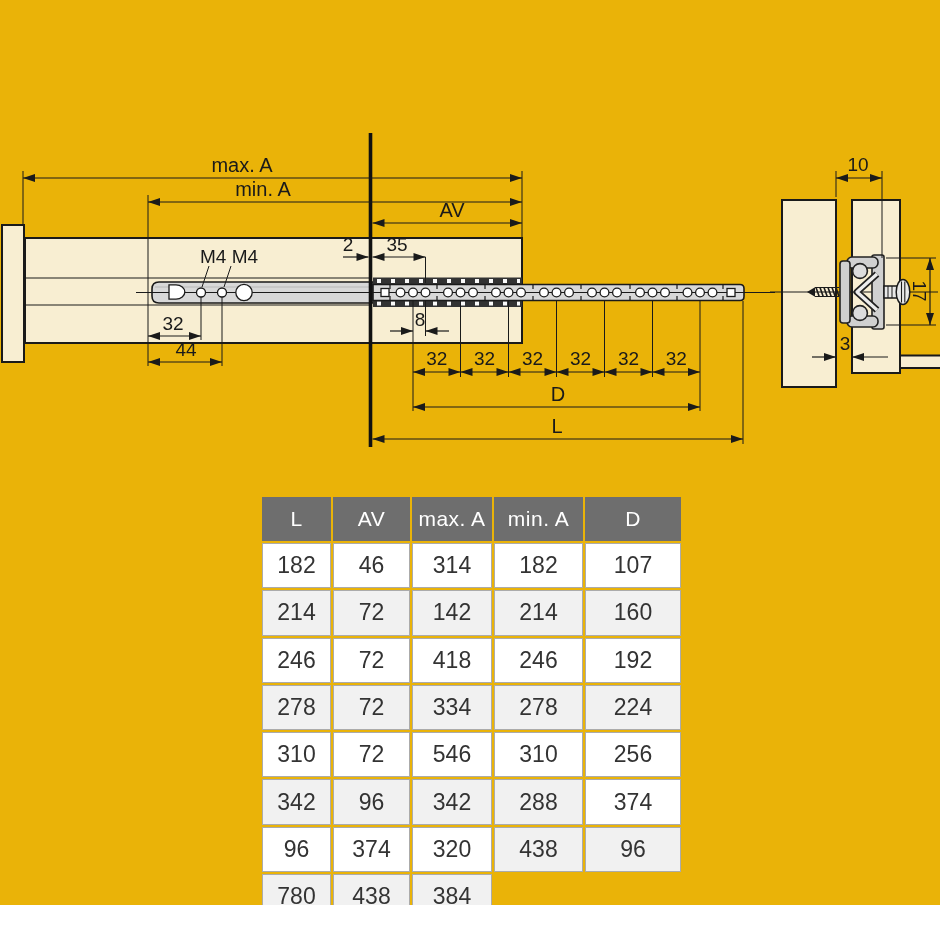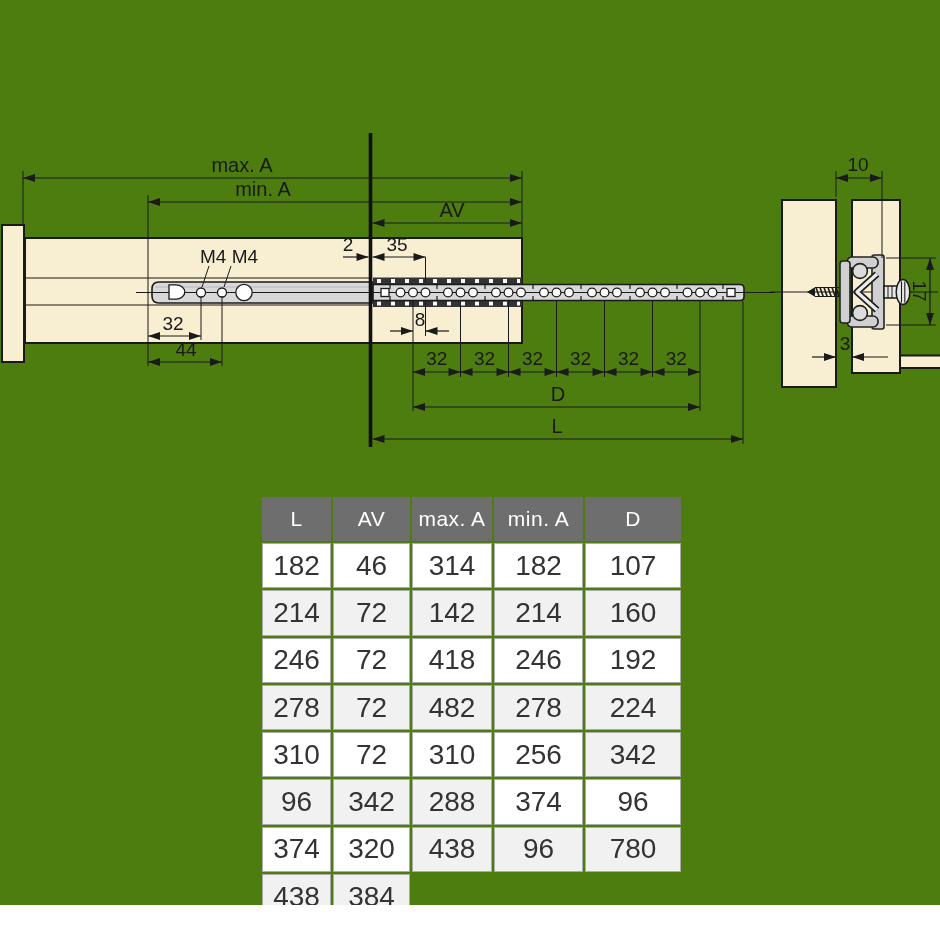--- a/index.html
+++ b/index.html
@@ -1,33 +1,33 @@
 <!DOCTYPE html>
 <html><head>
 <meta charset="utf-8">
 <style>
   html,body{margin:0;padding:0;background:#fff;}
-  .canvas{position:relative;width:940px;height:905px;background:#4d7c0f;overflow:hidden;
+  .canvas{position:relative;width:940px;height:905px;background:#eab308;overflow:hidden;
           font-family:"Liberation Sans",sans-serif;}
   svg.drawing{position:absolute;left:0;top:0;}
   svg.drawing text{font-family:"Liberation Sans",sans-serif;font-size:20px;fill:#1a1a1a;text-anchor:middle;}
   svg.drawing text.sm{font-size:19px;}
   .xl{stroke:#1a1a1a;stroke-width:1;fill:none;}
   .dl{stroke:#1a1a1a;stroke-width:1.2;fill:none;}
   .cl{stroke:#1a1a1a;stroke-width:1;fill:none;}
   .wood{fill:#f8eed2;stroke:#1a1a1a;stroke-width:2;}
   .rail{fill:#d8d8d8;stroke:#1a1a1a;stroke-width:1.6;}
   .hole{fill:#fff;stroke:#1a1a1a;stroke-width:1.3;}
   .tbl{position:absolute;left:262px;top:497px;display:grid;
        grid-template-columns:69px 77px 80px 89px 96px;
        grid-template-rows:44px repeat(8,45.3px);gap:2px;}
   .th{background:#6e6e6e;color:#fff;display:flex;align-items:center;justify-content:center;
       font-size:21px;letter-spacing:.5px;}
   .td{border:1px solid #ababab;display:flex;align-items:center;justify-content:center;
-      font-size:28px;color:#333;background:#fff;}
+      font-size:23px;color:#333;background:#fff;}
   .td.alt{background:#f1f1f1;}
 </style>
 </head>
 <body>
 
 <div class="canvas">
 
 <svg class="drawing" width="940" height="470" viewBox="0 0 940 470">
   <defs>
     <marker id="arr" viewBox="0 0 14 10" refX="13" refY="5" markerWidth="14" markerHeight="10" markerUnits="userSpaceOnUse" orient="auto-start-reverse">
@@ -224,26 +224,27 @@
   <div class="td alt">160</div>
 
   <div class="td">246</div>
   <div class="td">72</div>
   <div class="td">418</div>
   <div class="td">246</div>
   <div class="td">192</div>
 
   <div class="td alt">278</div>
   <div class="td alt">72</div>
-  <div class="td alt">482</div>
+  <div class="td alt">334</div>
   <div class="td alt">278</div>
   <div class="td alt">224</div>
 
   <div class="td">310</div>
   <div class="td">72</div>
+  <div class="td">546</div>
   <div class="td">310</div>
   <div class="td">256</div>
 
   <div class="td alt">342</div>
   <div class="td alt">96</div>
   <div class="td alt">342</div>
   <div class="td alt">288</div>
 
   <div class="td">374</div>
   <div class="td">96</div>

